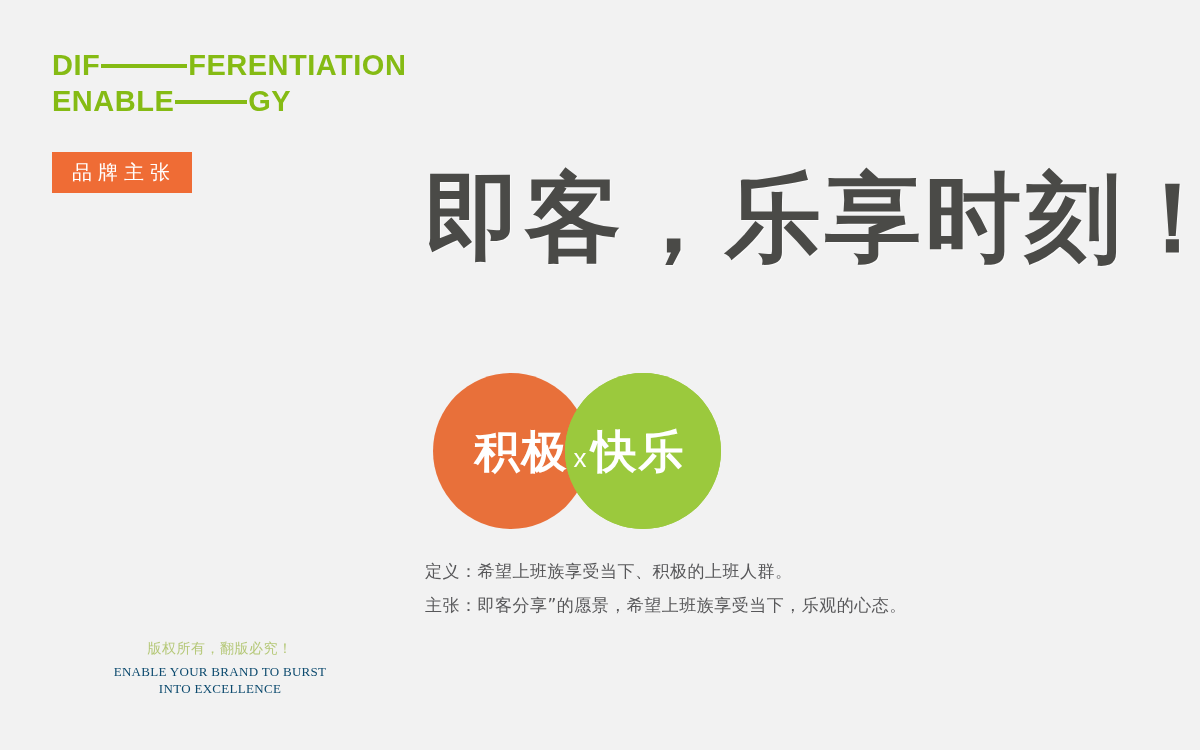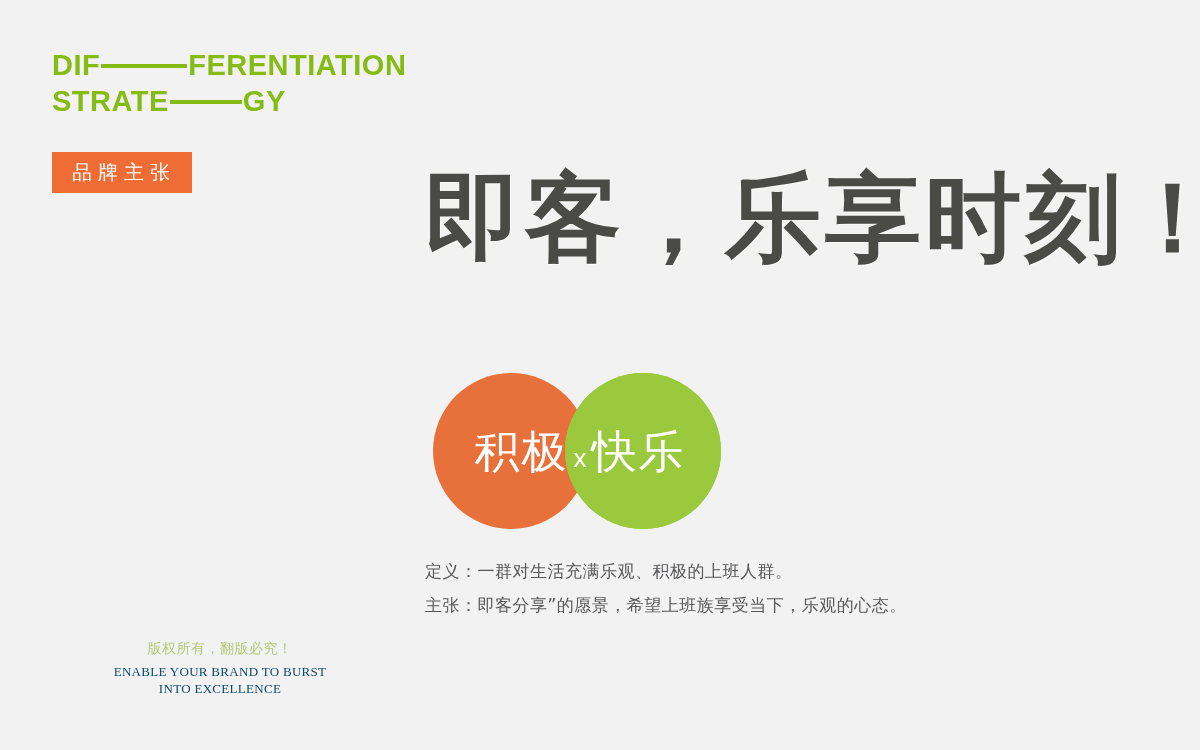--- a/index.html
+++ b/index.html
@@ -129,20 +129,21 @@
     justify-content: center;
     color: #ffffff;
     white-space: nowrap;
     z-index: 5;
   }
   .venn-term {
     font-size: 45px;
     line-height: 1;
     letter-spacing: 2px;
     font-family: "DejaVu Sans", "Liberation Sans", sans-serif;
+    font-weight: bold;
   }
   #venn-operator {
     font-size: 26px;
     line-height: 1;
     padding: 0 5px;
     position: relative;
     top: 7px;
     font-family: "Liberation Sans", sans-serif;
   }
 
@@ -194,21 +195,21 @@
 
   <div id="header-block">
 
     <div class="kicker-line">
       <span>DIF</span>
       <span class="kicker-rule r1"></span>
       <span>FERENTIATION</span>
     </div>
 
     <div class="kicker-line">
-      <span>STRATE</span>
+      <span>ENABLE</span>
       <span class="kicker-rule r2"></span>
       <span>GY</span>
     </div>
 
     <div id="brand-badge">品牌主张</div>
   </div>
 
   <div id="headline">即客，乐享时刻！</div>
 
   <div id="venn">
@@ -216,21 +217,21 @@
     <div class="venn-circle" id="venn-circle-right"></div>
     <div id="venn-overlap"></div>
     <div id="venn-label">
       <span class="venn-term">积极</span>
       <span id="venn-operator">x</span>
       <span class="venn-term">快乐</span>
     </div>
   </div>
 
   <div id="body-copy">
-    <div class="body-line">定义：一群对生活充满乐观、积极的上班人群。</div>
+    <div class="body-line">定义：希望上班族享受当下、积极的上班人群。</div>
     <div class="body-line">主张：即客分享”的愿景，希望上班族享受当下，乐观的心态。</div>
   </div>
 
   <div id="footer">
     <div id="footer-cn">版权所有，翻版必究！</div>
     <div class="footer-en" id="footer-en-1">ENABLE YOUR BRAND TO BURST</div>
     <div class="footer-en">INTO EXCELLENCE</div>
   </div>
 
 </div>

